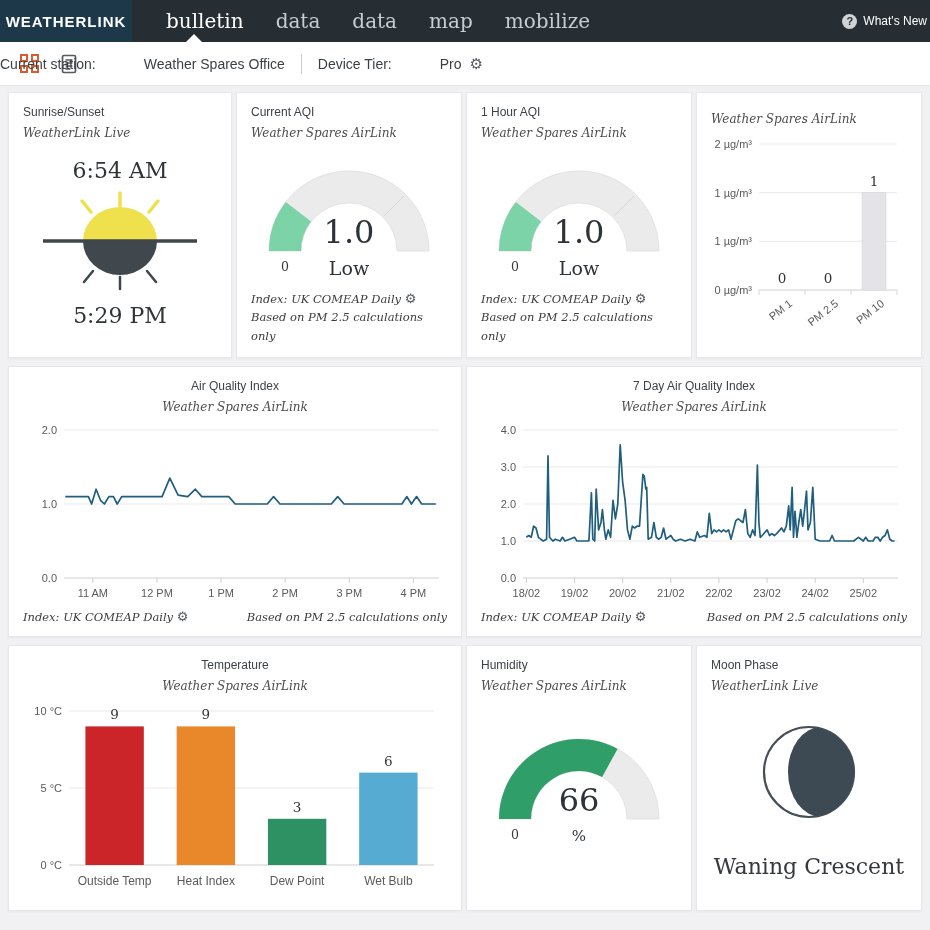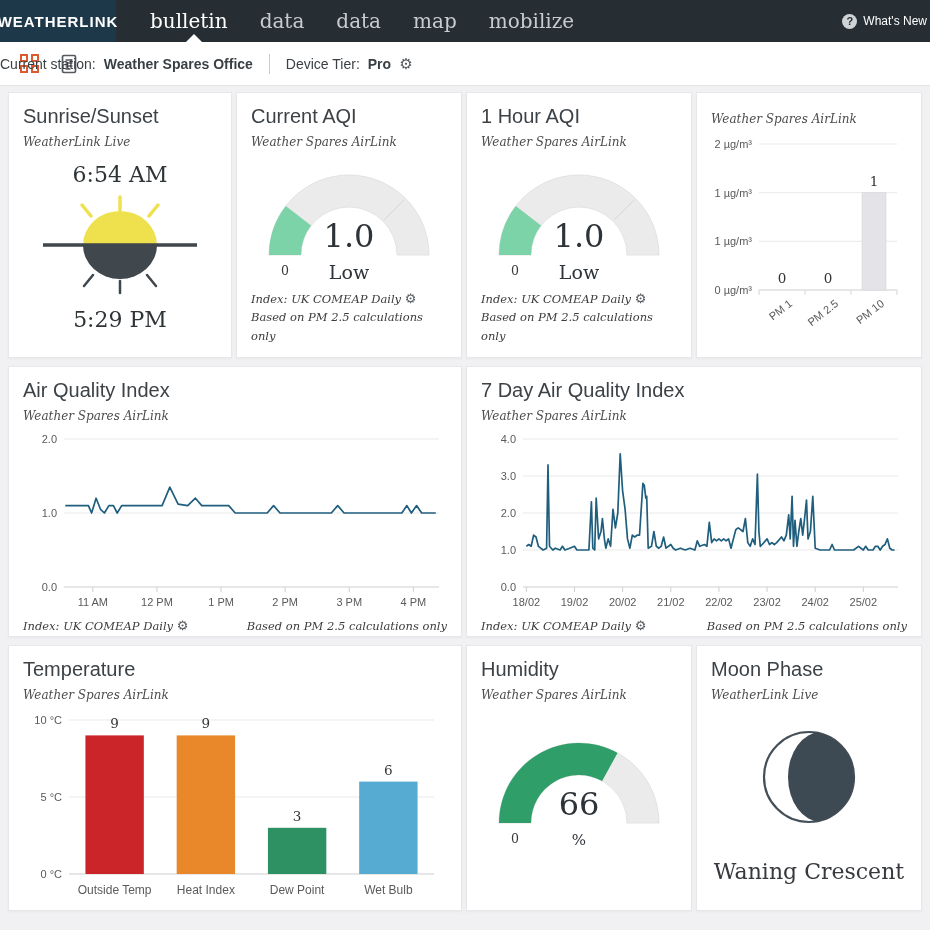--- a/index.html
+++ b/index.html
@@ -1,51 +1,51 @@
 <!DOCTYPE html>
 <html><head>
 <meta charset="utf-8">
 <style>
   * { margin:0; padding:0; box-sizing:border-box; }
   html,body { width:930px; height:930px; overflow:hidden; }
   body { font-family:"Liberation Sans", sans-serif; background:#f1f1f3; color:#3d4247; }
 
   
   .navbar { position:relative; height:42px; background:#272e33; display:flex; align-items:stretch; }
-  .logo { width:116px; background:#1c3849; color:#fff; display:flex; align-items:center; justify-content:center;
+  .logo { width:132px; background:#1c3849; color:#fff; display:flex; align-items:center; justify-content:center;
           font-size:15px; font-weight:bold; letter-spacing:1px; cursor:pointer; }
   .tabs { display:flex; align-items:center; padding-left:18px; }
   .tab { font-family:"DejaVu Serif", serif; font-size:20px; color:#c7cccf; padding:0 16px; cursor:pointer; }
   .tab.active { color:#ffffff; }
   .caret { position:absolute; bottom:0; left:186px; width:0; height:0;
            border-left:8px solid transparent; border-right:8px solid transparent; border-bottom:8px solid #ffffff; }
   .whats-new { position:absolute; right:3px; top:0; height:42px; display:flex; align-items:center; gap:6px;
                color:#fff; font-size:12px; cursor:pointer; }
   .help-icon { width:15px; height:15px; border-radius:50%; background:#cfd3d6; color:#272e33;
                font-size:11px; font-weight:bold; display:flex; align-items:center; justify-content:center; }
 
   
   .station-bar { height:44px; background:#ffffff; border-bottom:1px solid #e4e4e6; display:flex; align-items:center; position:relative; }
   .view-icons { display:flex; align-items:center; gap:22px; padding-left:20px; }
   .grid-icon { display:grid; grid-template-columns:8px 8px; grid-gap:3px; cursor:pointer; }
   .grid-icon i { width:8px; height:8px; border:2px solid #dc5b2e; }
   .list-icon { cursor:pointer; display:flex; }
   .station-info { position:absolute; left:0; right:0; display:flex; align-items:center; justify-content:flex-start;
                   gap:8px; font-size:14px; color:#3a3f44; pointer-events:none; }
-  .station-info b { font-weight:bold; }
+  .station-info b { font-weight:normal;margin-left:40px; }
   .divider { width:1px; height:20px; background:#c9ccce; margin:0 8px; }
   .gear { color:#565b60; font-size:15px; line-height:1; cursor:pointer; pointer-events:auto; }
 
   
   .grid { padding:6px 8px 0 8px; display:grid; grid-template-columns:repeat(4, 1fr); grid-gap:8px 4px;
           grid-template-rows:266px 271px 266px; }
   .card { background:#fff; border:1px solid #e7e7e9; box-shadow:0 1px 2px rgba(0,0,0,0.04);
           padding:12px 14px; display:flex; flex-direction:column; position:relative; }
-  .span2 { grid-column:span 2; }
-  .card-title { font-size:20px; color:#3d4247; }
+  .span2 { grid-column:span 2;text-align:center; }
+  .card-title { font-size:12px; color:#3d4247; }
   .card-sub { font-family:"DejaVu Serif", serif; font-style:italic; font-size:12px; color:#4c4c4c; margin-top:7px; }
 
   .gauge-wrap { flex:1; display:flex; align-items:center; justify-content:center; }
   .card-foot { font-family:"DejaVu Serif", serif; font-style:italic; font-size:11.5px; color:#3c3c3c; line-height:1.6; }
   .card-foot .gear { font-style:normal; font-size:13px; }
   .foot-row { display:flex; justify-content:space-between; align-items:center; }
 
   .sun-center { flex:1; display:flex; flex-direction:column; align-items:center; justify-content:center; gap:4px; }
   .sun-time { font-family:"DejaVu Serif", serif; font-size:22px; color:#2f3437; }
 

